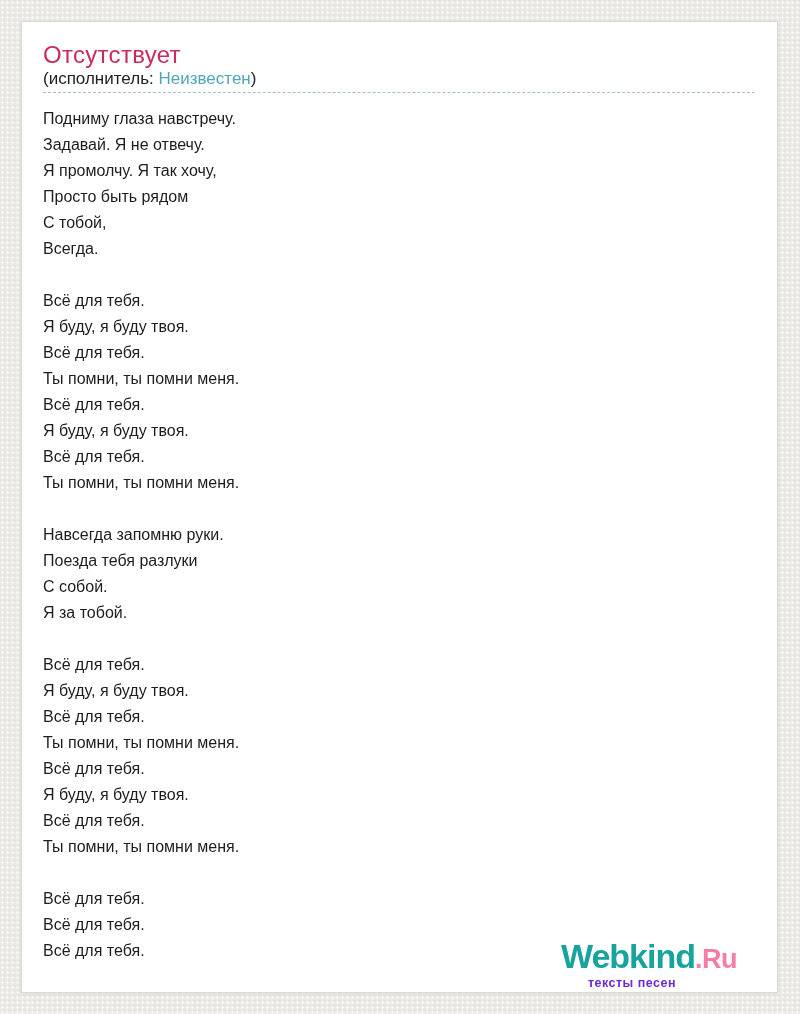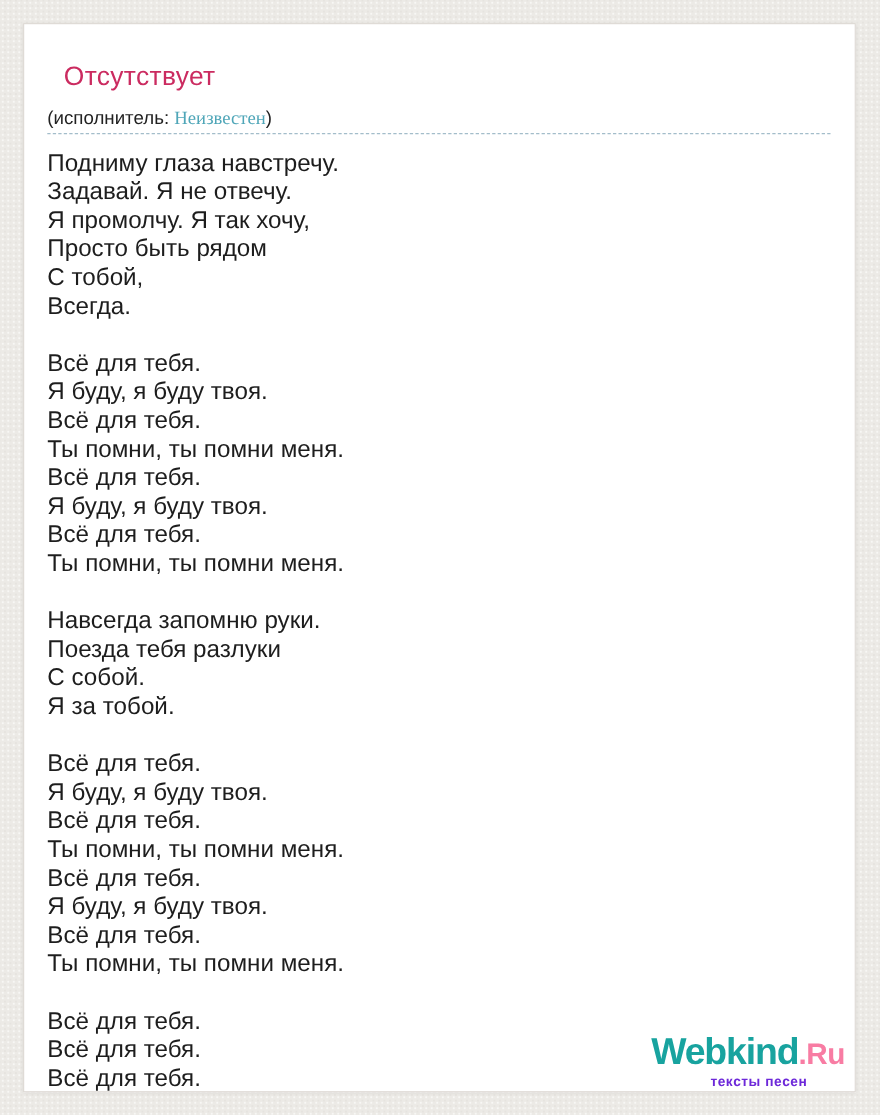--- a/index.html
+++ b/index.html
@@ -25,56 +25,55 @@
     top: 21px;
     width: 757px;
     height: 972px;
     box-sizing: border-box;
     background: #ffffff;
     border: 1px solid #dcd8d2;
     box-shadow: 0 1px 3px rgba(0,0,0,0.07);
     padding: 20px 22px 16px 21px;
   }
   .song-title {
-    margin: 15px;
+    margin: 0;
     font-size: 24px;
     line-height: 26px;
     font-weight: 400;
     color: #cb2b60;
     letter-spacing: 0.3px;
   }
   .artist-line {
     margin: 1px 0 0 0;
     font-size: 17px;
     line-height: 20px;
     color: #222222;
     padding-bottom: 3px;
     border-bottom: 1px dashed #a3bdca;
   }
   .artist-link {
     color: #4fa6b8;
     text-decoration: none;
     cursor: pointer;
-    font-family: Liberation Serif, serif;
   }
   .lyrics {
     margin-top: 13px;
-    font-size: 22px;
+    font-size: 16px;
     line-height: 26px;
     color: #1d1d1d;
   }
   .lyrics p {
     margin: 0 0 26px 0;
     white-space: pre-line;
   }
   .logo {
     position: absolute;
-    right: 9px;
+    right: 40px;
     bottom: 2px;
-    text-align: right;
+    text-align: center;
     line-height: 1;
     cursor: pointer;
   }
   .logo-main-line {
     line-height: 32px;
     white-space: nowrap;
   }
   .logo-main {
     font-weight: bold;
     font-size: 34px;

